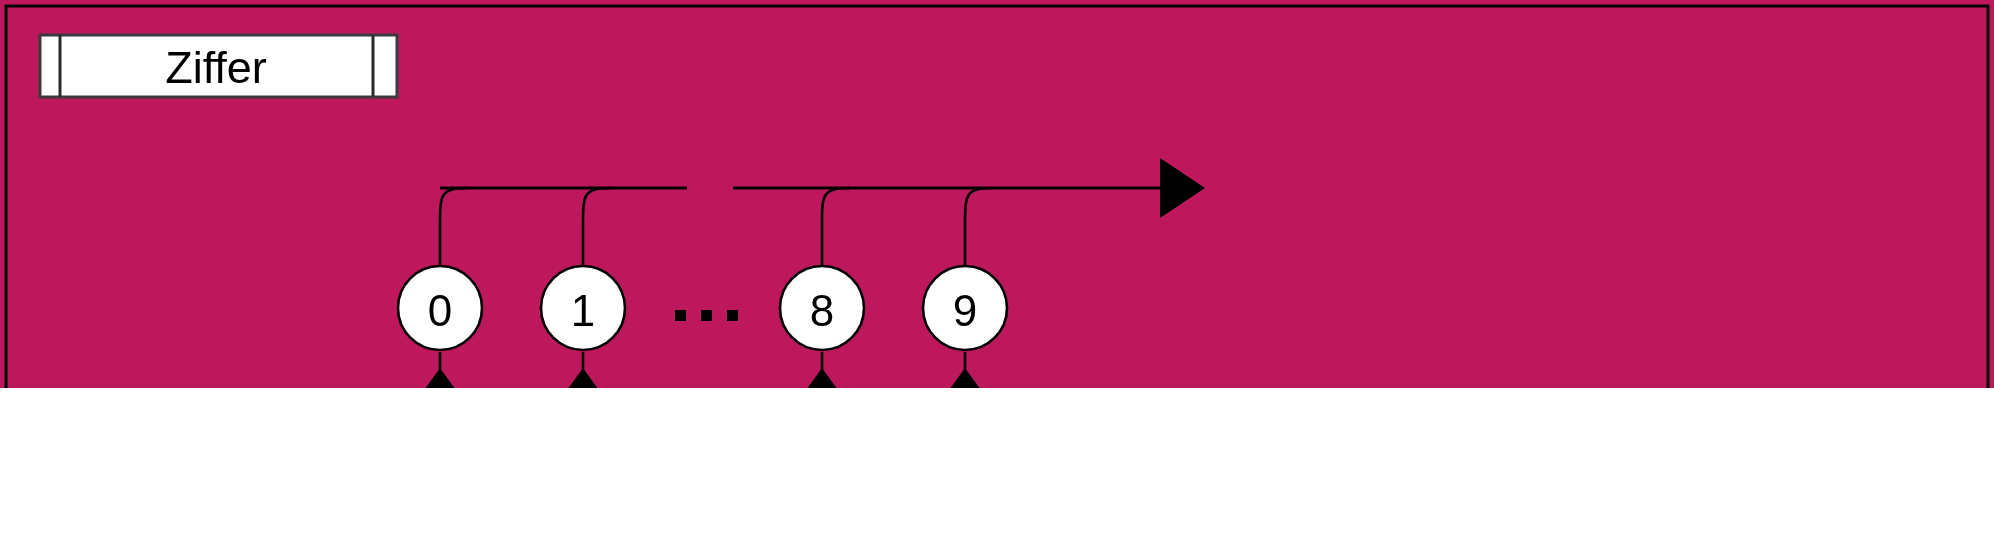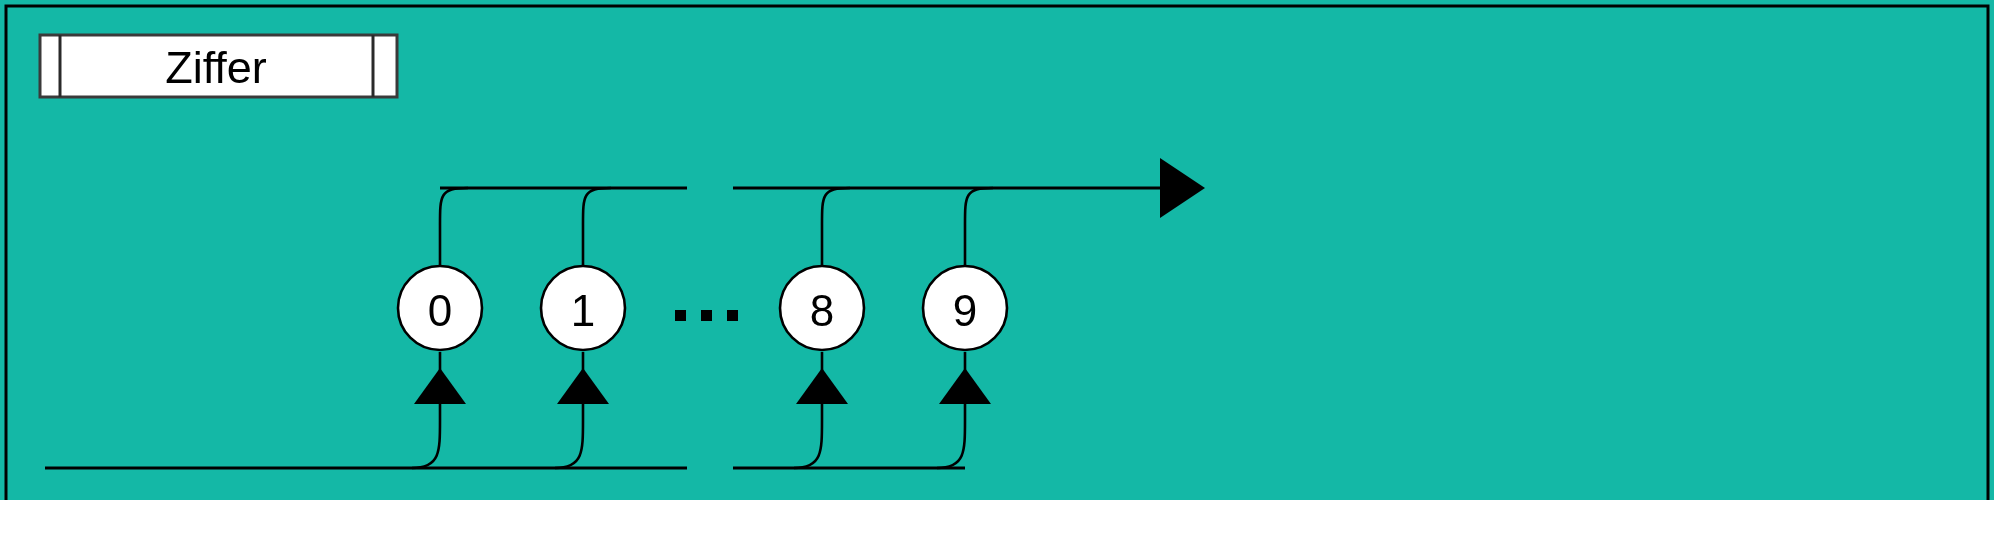--- a/index.html
+++ b/index.html
@@ -7,22 +7,22 @@
     margin: 0;
     padding: 0;
     background: #ffffff;
   }
   body {
     font-family: "Liberation Sans", sans-serif;
   }
   #canvas {
     position: relative;
     width: 1994px;
-    height: 500px;
-    background: #14b8a6;
+    height: 388px;
+    background: #be185d;
     overflow: hidden;
   }
   #diagram-svg {
     display: block;
     width: 1994px;
     height: 548px;
   }
   .rail {
     fill: none;
     stroke: #000000;

